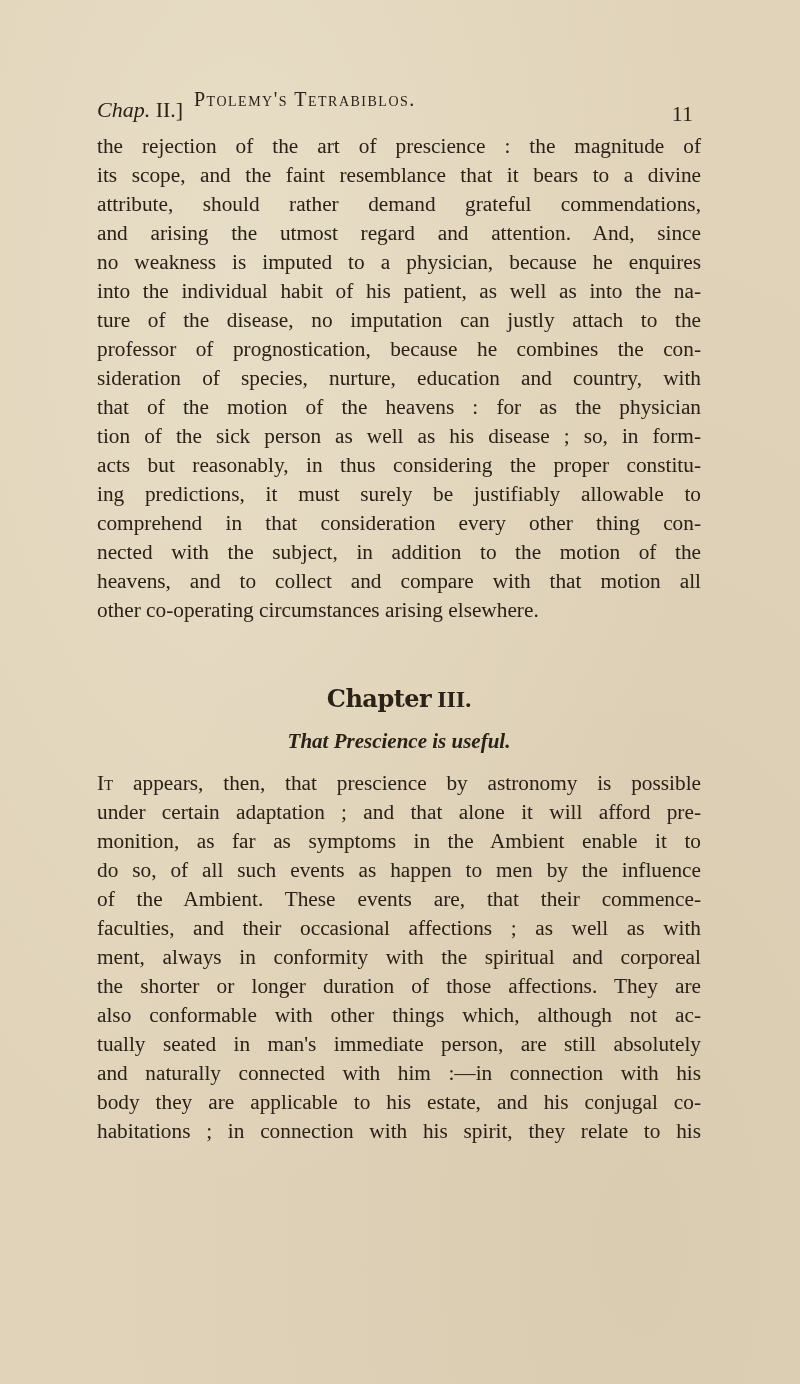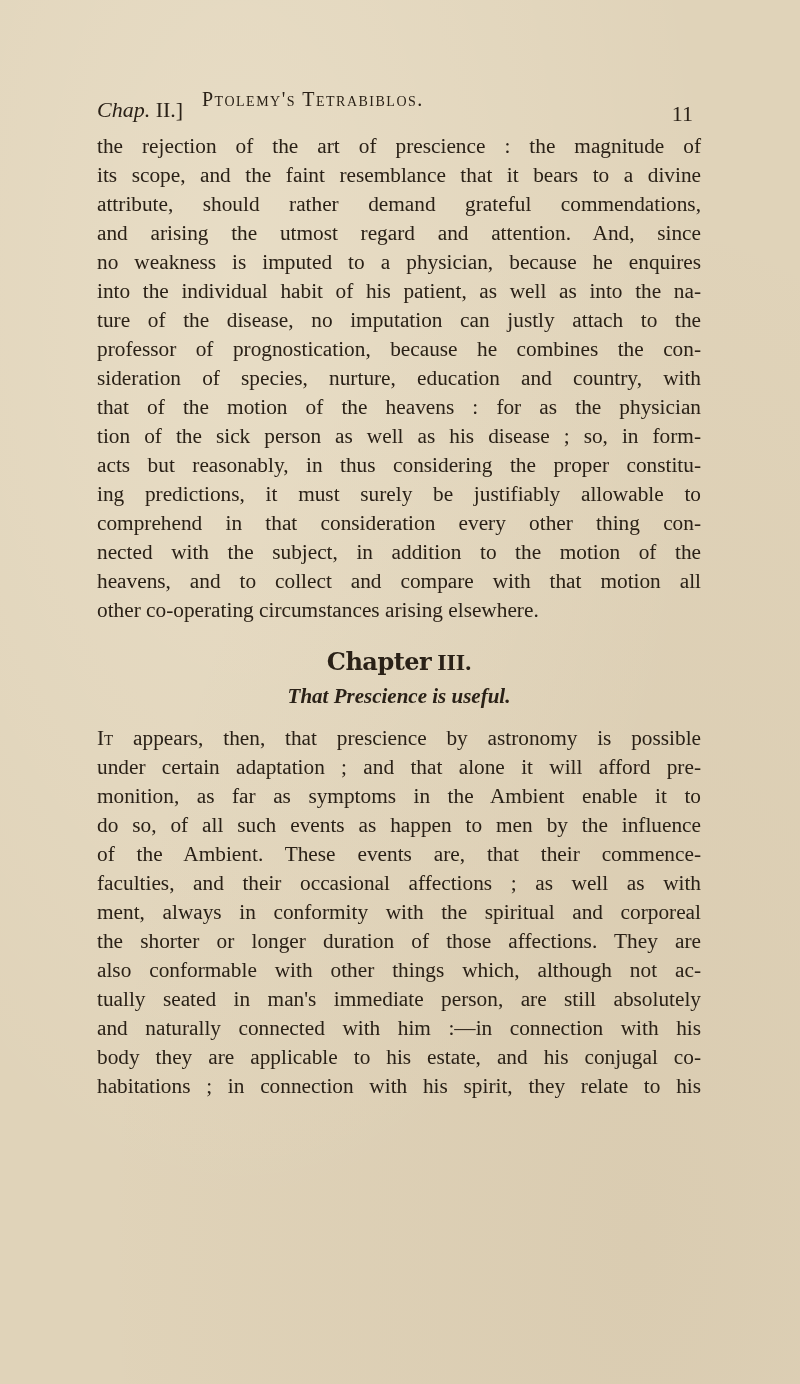--- a/index.html
+++ b/index.html
@@ -14,41 +14,41 @@
   }
   .page {
     position: absolute; left: 97px; top: 84px; width: 604px;
   }
   .running-head {
     position: relative; height: 28px; font-size: 22px; line-height: 28px;
   }
   .rh-left { position: absolute; left: 0; top: 12px; }
   .rh-left .chap { font-style: italic; }
   .rh-center {
-    position: absolute; left: 105px; top: 1px;
+    position: absolute; left: 97px; top: 1px;
     font-variant: small-caps; letter-spacing: 1.5px; font-size: 20px;
   }
   .rh-right { position: absolute; right: 8px; top: 16px; }
   .para {
     font-size: 21.3px; line-height: 29px; text-align: justify;
     margin: 0;
   }
   .para .line { display: block; text-align: justify; text-align-last: justify; white-space: nowrap; }
   .para .line.last { text-align-last: left; }
   .p1 { margin-top: 20px; }
   .chapter-head {
-    text-align: center; margin-top: 21px; font-size: 24px; line-height: 32px;
+    text-align: center; margin-top: 58px; font-size: 24px; line-height: 32px;
     font-weight: bold;
   }
   .chapter-head .blackletter {
     font-family: "DejaVu Serif", serif; font-weight: bold; letter-spacing: -0.5px;
   }
   .chapter-sub {
     text-align: center; font-style: italic; font-weight: bold; font-size: 21px;
-    line-height: 28px; margin-top: 4px;
+    line-height: 28px; margin-top: 12px;
   }
   .p2 { margin-top: 14px; }
   .smallcap { font-variant: small-caps; }
 </style>
 </head>
 <body>
 
 <div class="page">
 
   <div class="running-head">

